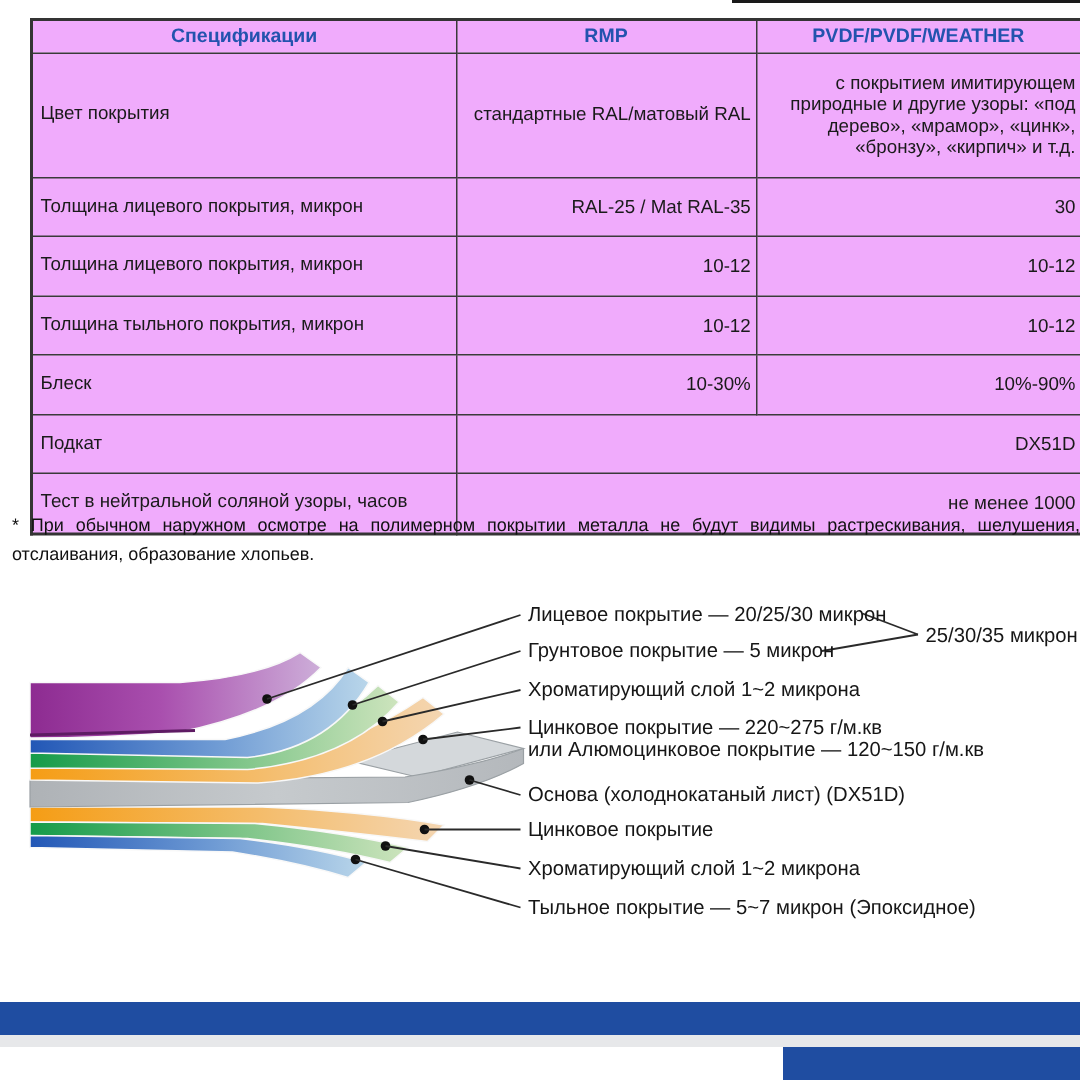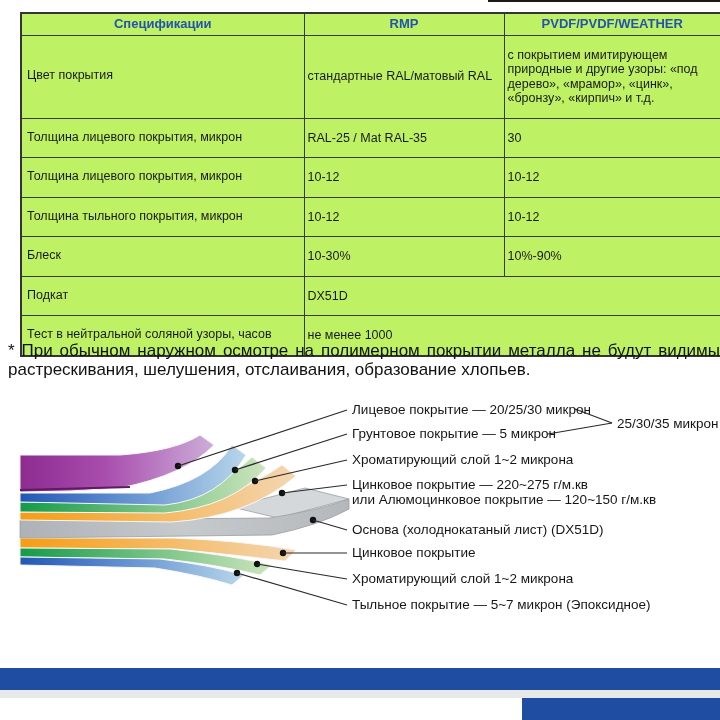--- a/index.html
+++ b/index.html
@@ -4,29 +4,29 @@
 <style>
   * { margin: 0; padding: 0; box-sizing: border-box; }
   html, body { width: 720px; height: 720px; background: #ffffff; overflow: hidden; }
   body { position: relative; font-family: "Liberation Sans", sans-serif; color: #1a1a1a; }
 
   .top-edge-line { position: absolute; left: 488px; top: 0; width: 232px; height: 2px; background: #1a1a1a; }
 
   table.spec { position: absolute; left: 20px; top: 12px; width: 700px;
     border-collapse: collapse; table-layout: fixed; border: 2px solid #343434; }
   table.spec td, table.spec th { border: 1.5px solid #3a3a3a; font-size: 12.5px; line-height: 14.5px;
-    vertical-align: middle; background: #bef264; }
+    vertical-align: middle; background: #f0abfc; }
   table.spec th { color: #2353ae; font-weight: bold; text-align: center; height: 22px; font-size: 13px; }
   td.lbl { text-align: left; padding: 0 4px 2px 5px; }
-  td.val { text-align: left; padding: 12px 3px; }
+  td.val { text-align: right; padding: 12px 3px; }
   tr.r-color { height: 83px; }
   tr.r-std { height: 22px; }
 
   .footnote { position: absolute; left: 8px; top: 341px; width: 712px;
-    font-size: 17px; line-height: 19px; text-align: justify; color: #111; }
+    font-size: 12px; line-height: 19px; text-align: justify; color: #111; }
 
   svg.diagram { position: absolute; left: 0; top: 395px; }
   svg.diagram text { font-family: "Liberation Sans", sans-serif; font-size: 13.5px; fill: #161616; }
 
   .footer-band { position: absolute; left: 0; top: 668px; width: 720px; height: 22px; background: #1f4da1; }
   .footer-strip { position: absolute; left: 0; top: 690px; width: 720px; height: 8px; background: #e7e8ea; }
   .footer-corner { position: absolute; left: 522px; top: 698px; width: 198px; height: 22px; background: #1f4da1; }
 </style>
 </head>
 <body>

